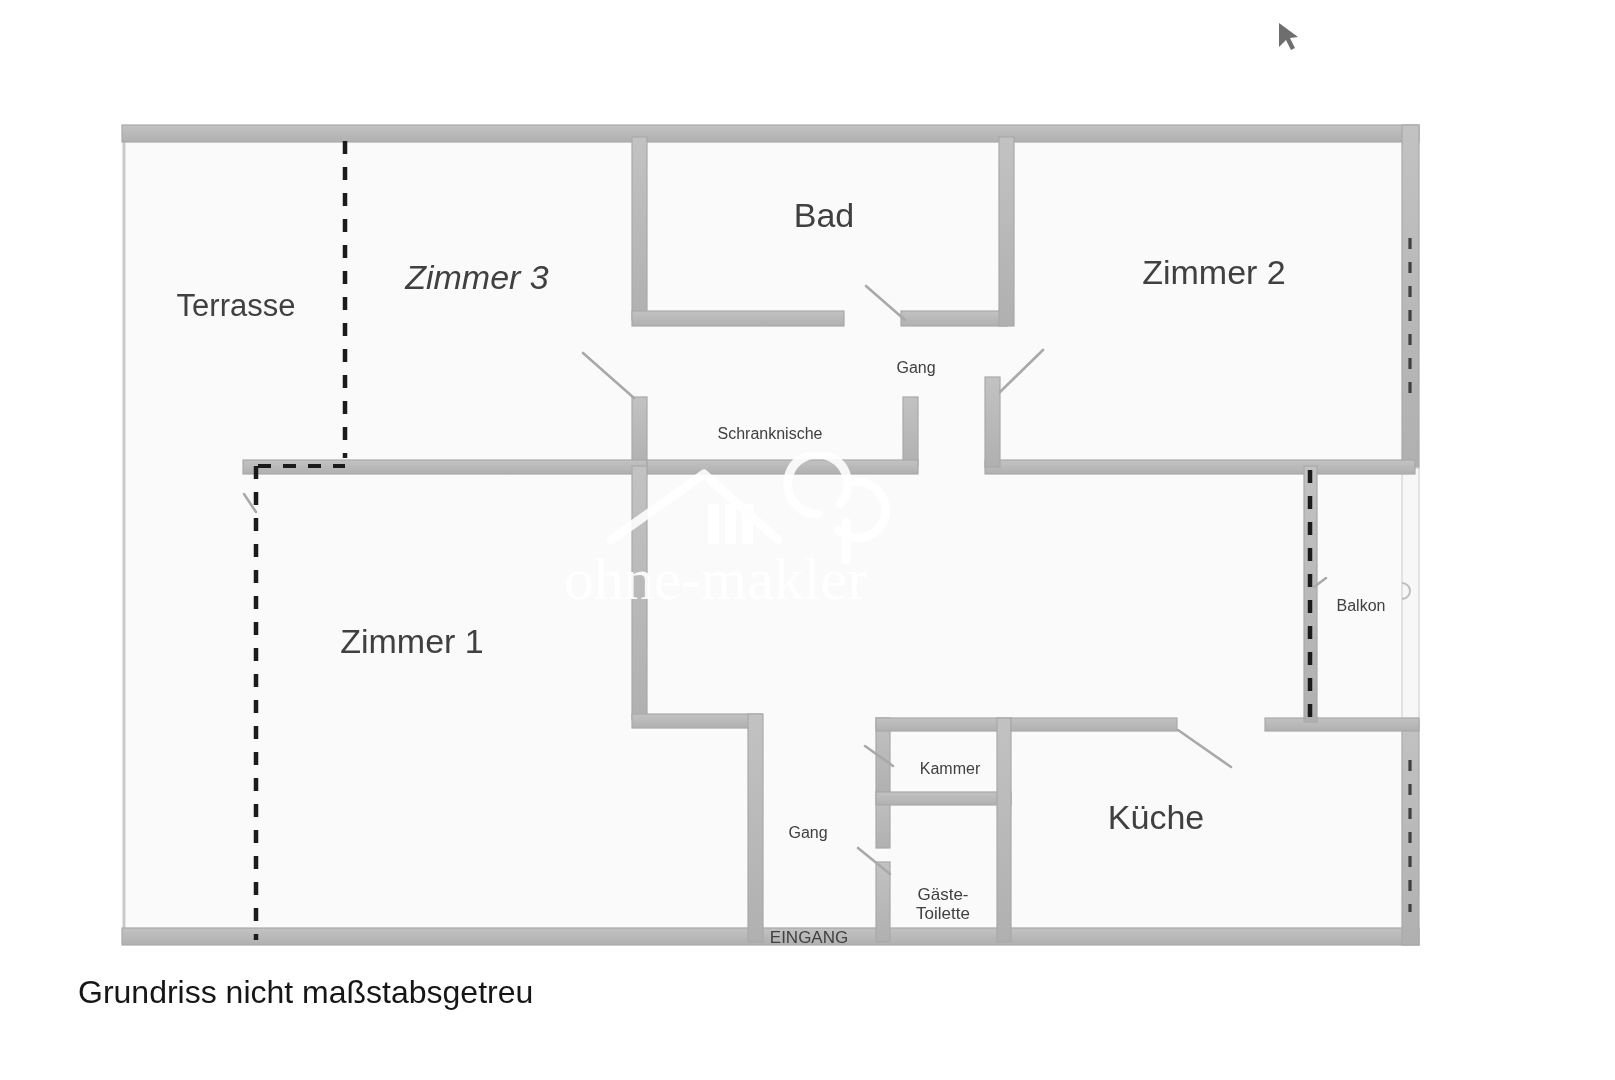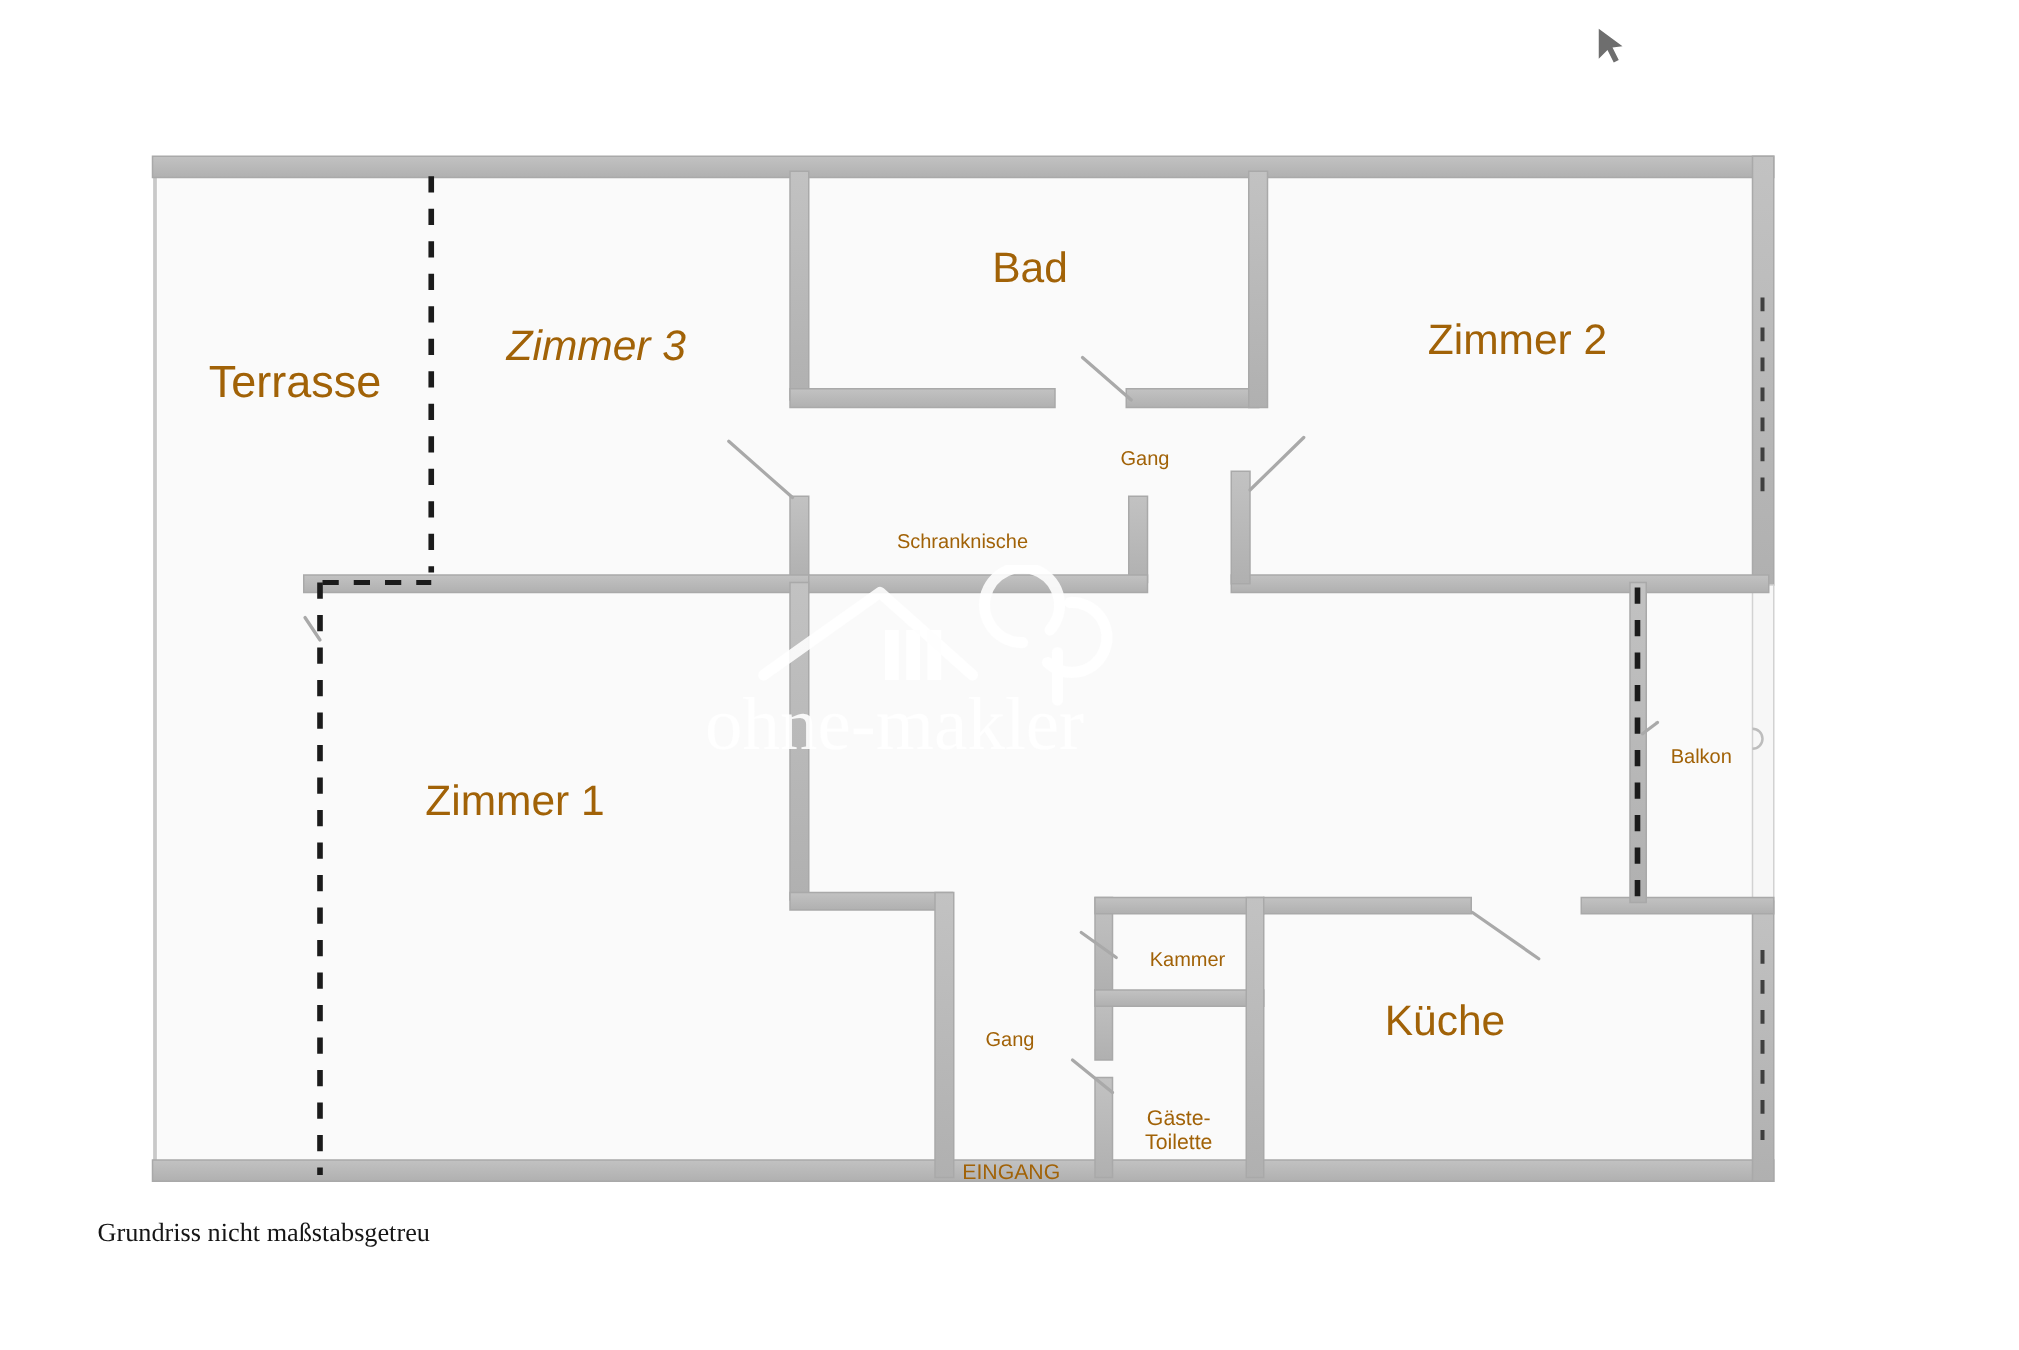--- a/index.html
+++ b/index.html
@@ -27,36 +27,35 @@
     left: 0; top: 0;
     width: 1615px;
     height: 1080px;
     display: block;
   }
   .room-label {
     position: absolute;
     white-space: pre;
     text-align: center;
     transform: translate(-50%, -50%);
-    color: #a16207;
+    color: #404040;
     line-height: 1.12;
     pointer-events: none;
   }
   .lbl-xl { font-size: 34px; }
-  .lbl-lg { font-size: 36px; }
+  .lbl-lg { font-size: 31px; }
   .lbl-sm { font-size: 16px; }
   .lbl-xs { font-size: 17px; }
   .caption {
     position: absolute;
     left: 78px;
     top: 974px;
-    font-size: 21px;
+    font-size: 32px;
     color: #161616;
     white-space: pre;
-    font-family: Liberation Serif, serif;
   }
   #watermark {
     position: absolute;
     left: 556px;
     top: 452px;
     width: 470px;
     height: 160px;
     pointer-events: none;
     opacity: 0.93;
   }

